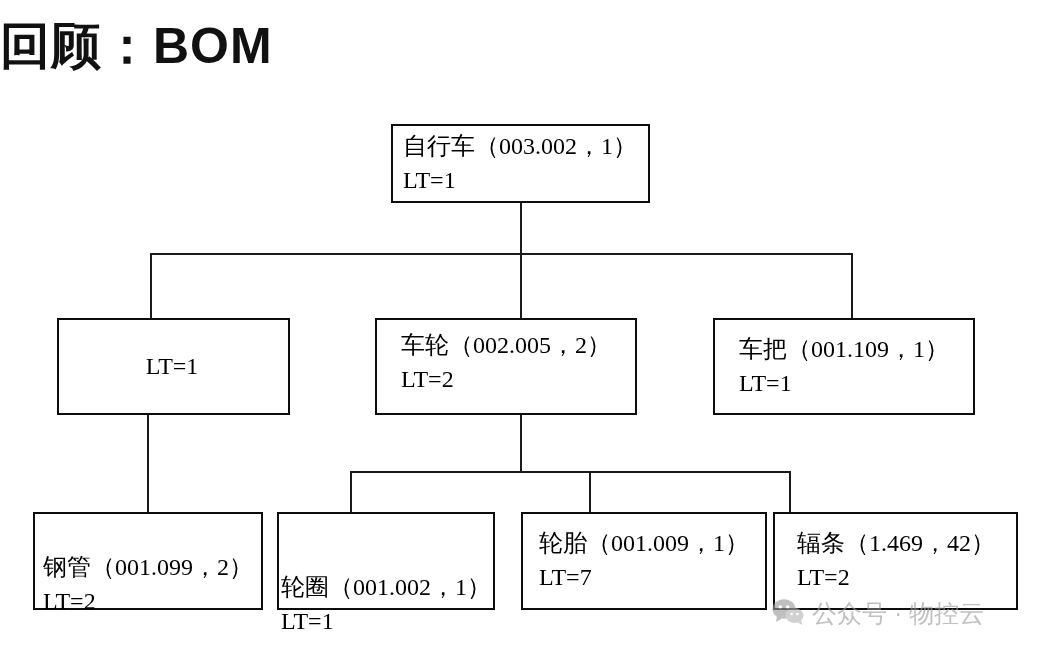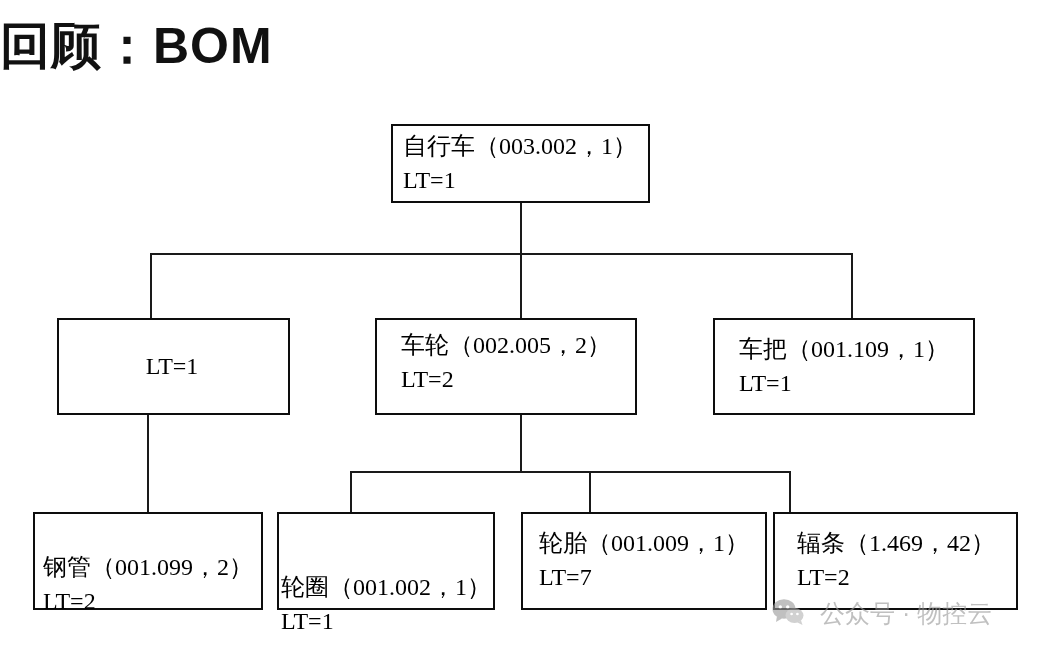--- a/index.html
+++ b/index.html
@@ -54,21 +54,21 @@
     position: absolute;
     background: #1a1a1a;
     z-index: 1;
   }
   .conn-v { width: 2px; }
   .conn-h { height: 2px; }
   .watermark {
     position: absolute;
     display: flex;
     align-items: center;
-    gap: 16px;
+    gap: 8px;
     z-index: 6;
     opacity: 0.62;
   }
   .wm-label {
     font-family: "Liberation Sans", "DejaVu Sans", sans-serif;
     font-size: 25px;
     color: #9a9a9a;
     white-space: nowrap;
   }
   .wm-icon { flex: 0 0 auto; }

